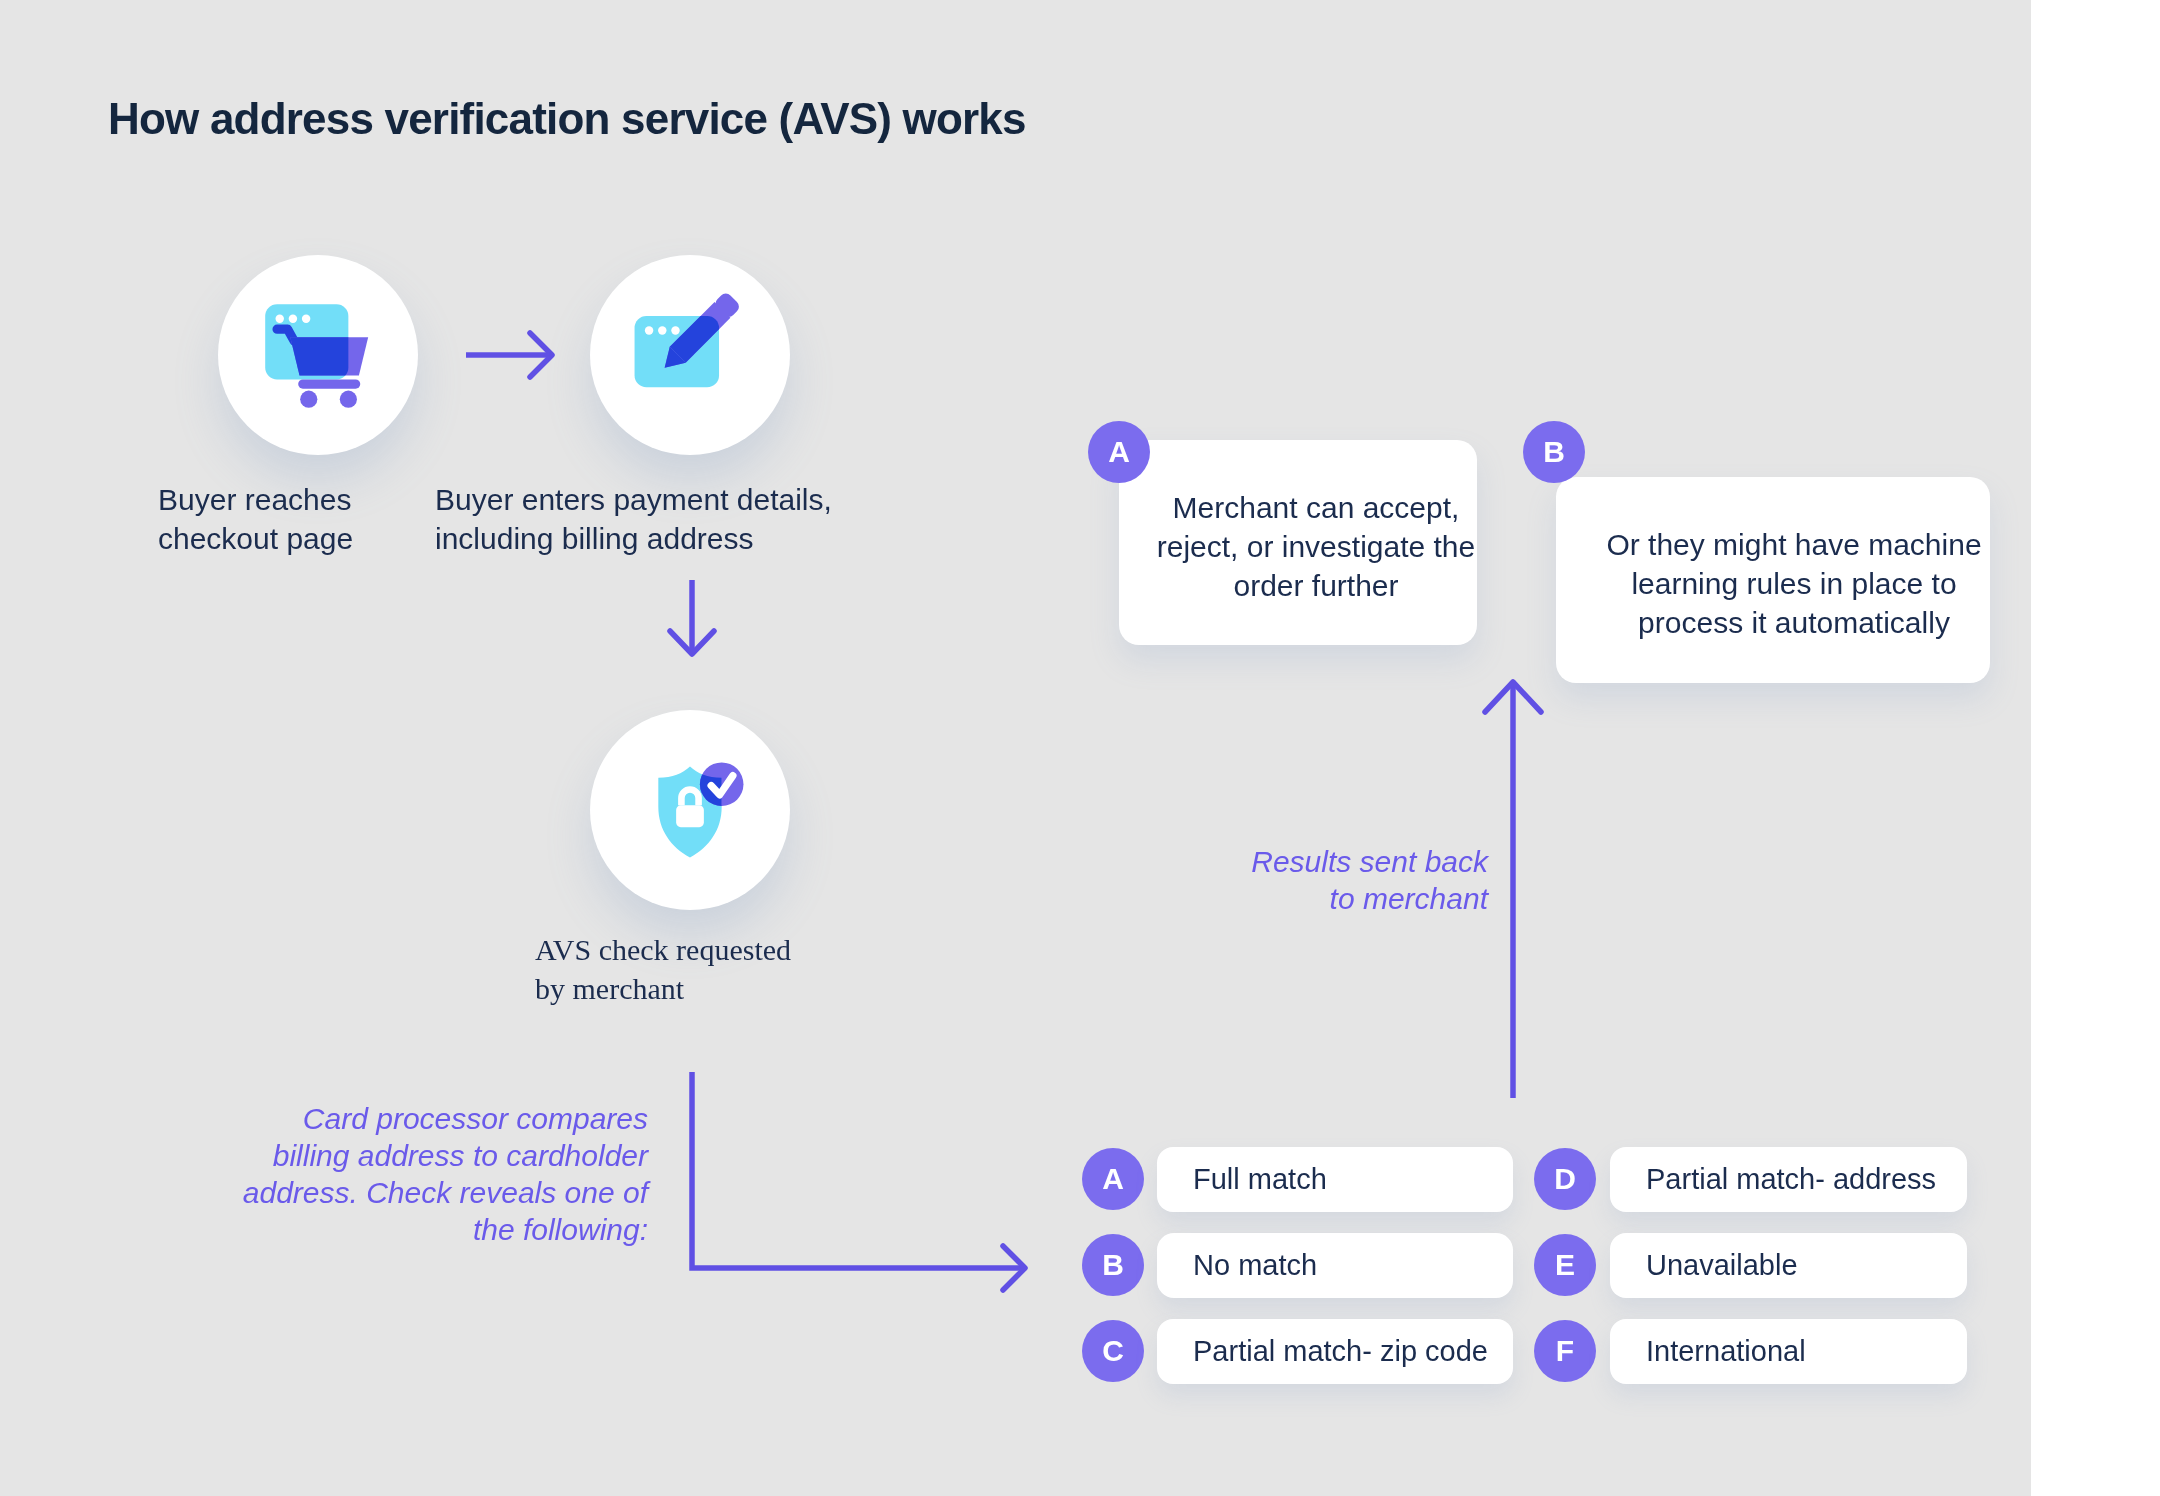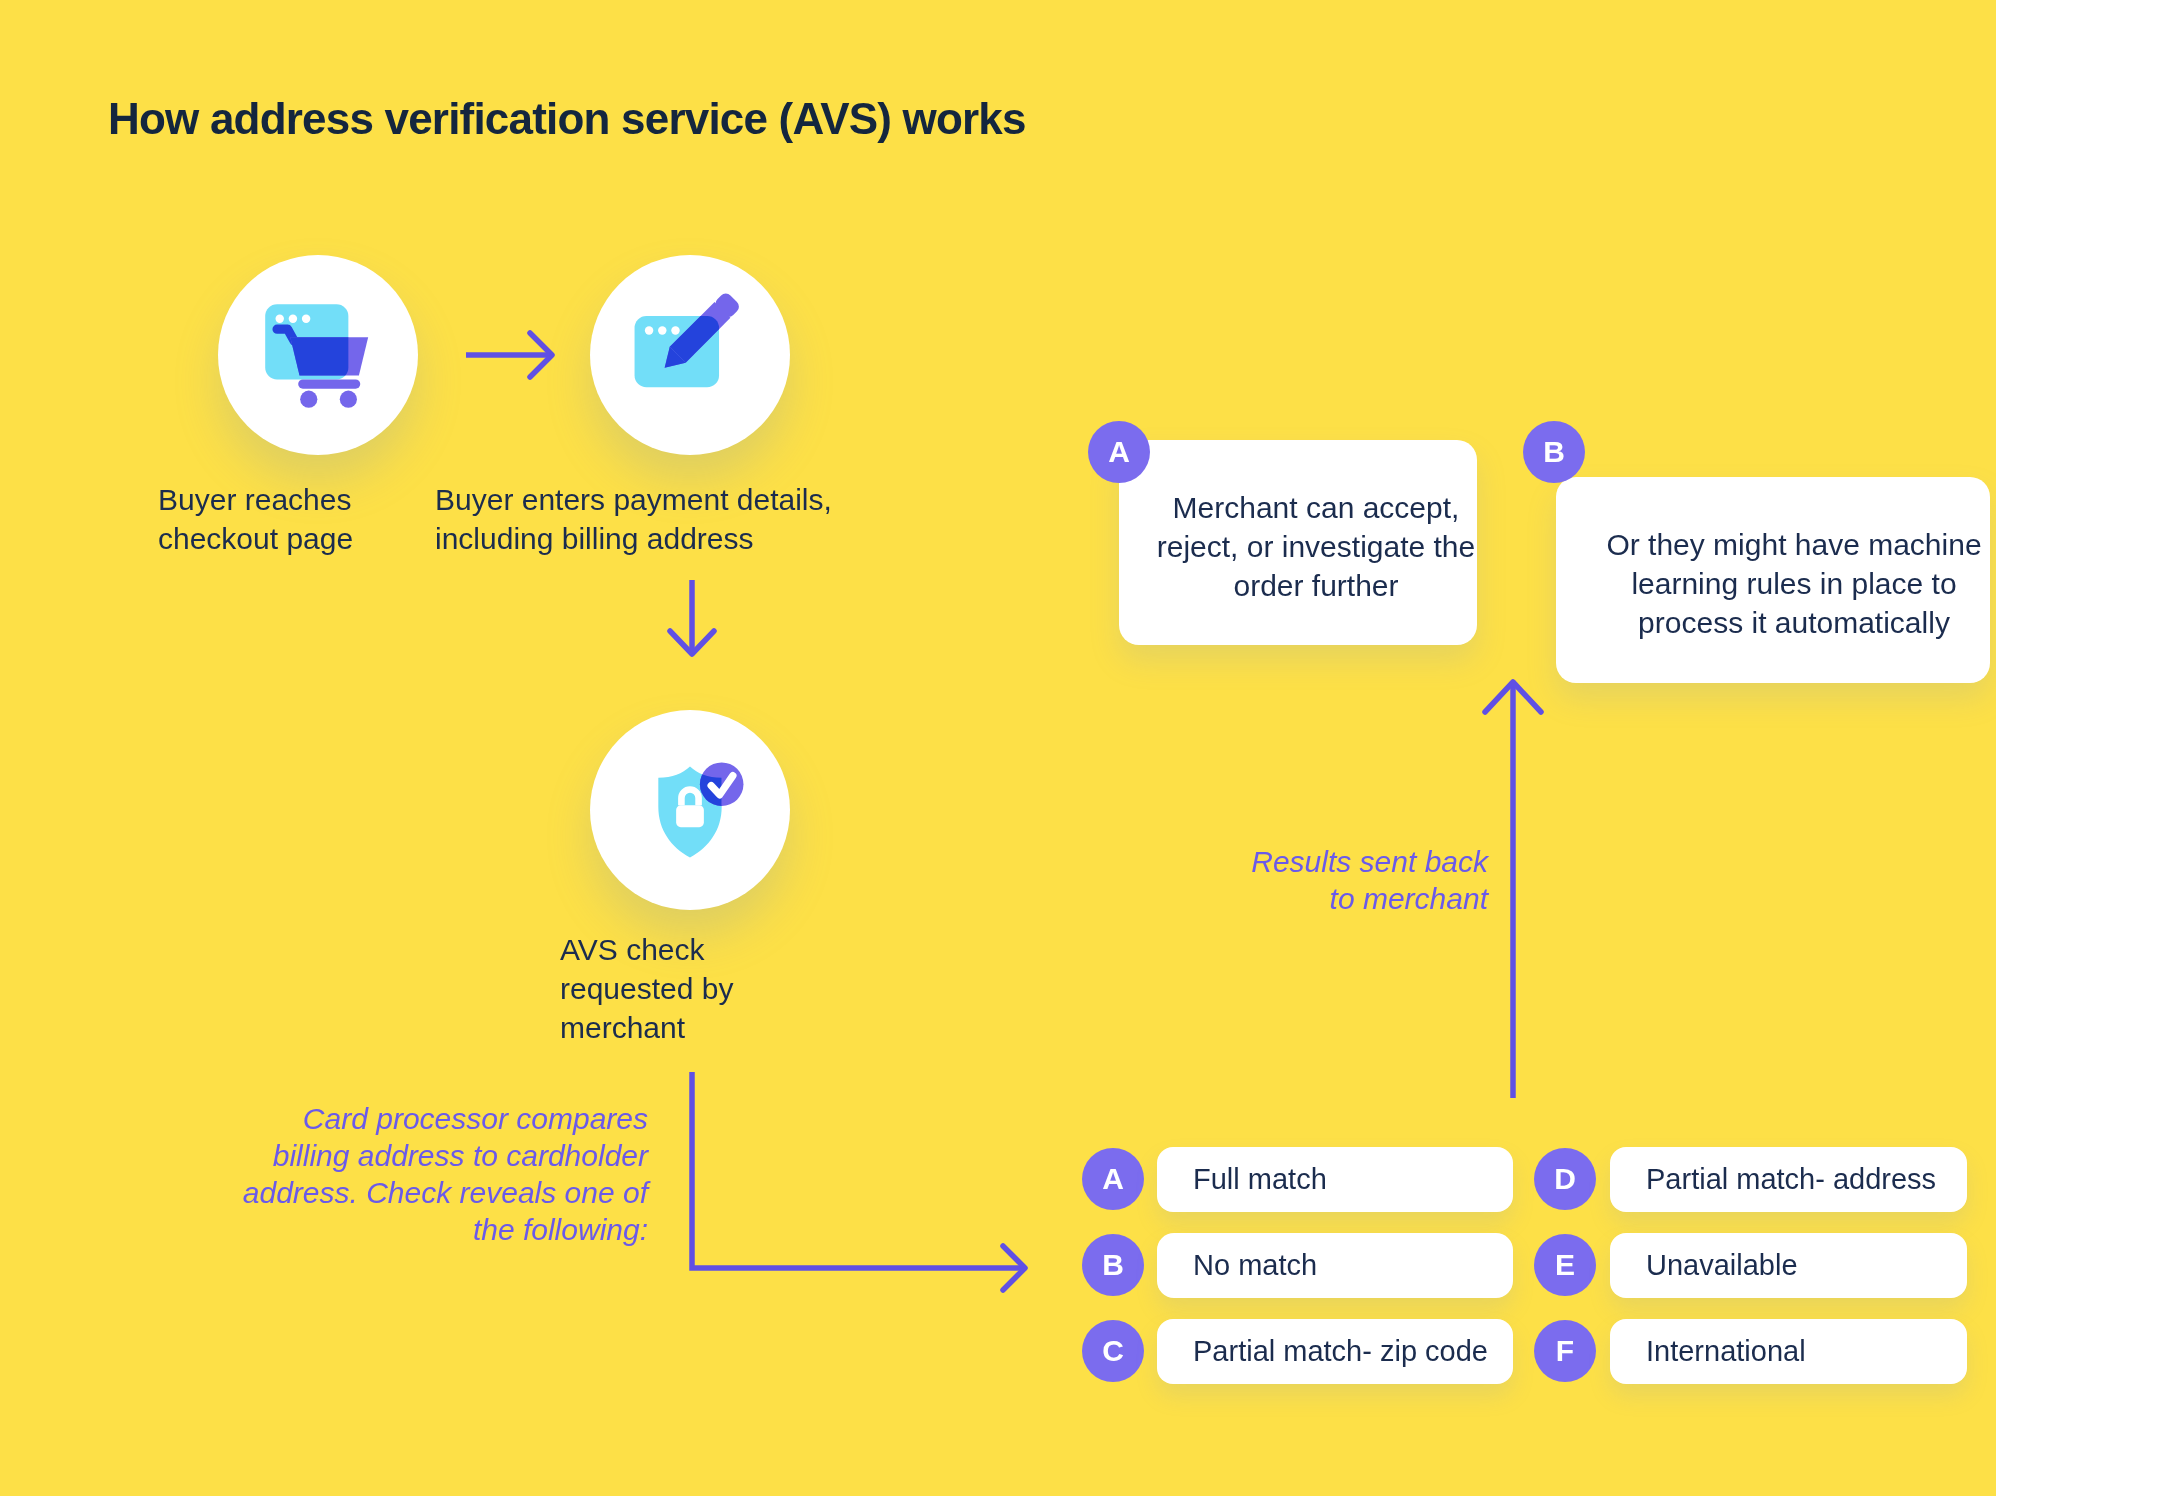--- a/index.html
+++ b/index.html
@@ -1,20 +1,21 @@
 <!DOCTYPE html>
 <html><head>
 <meta charset="utf-8">
 <style>
   html,body{margin:0;padding:0;}
   .canvas{
     position:relative;width:1996px;height:1496px;
-    background:#fde047;overflow:hidden;
+    background:#e5e5e5;overflow:hidden;
     font-family:"Liberation Sans", sans-serif;
     color:#1B2C4E;
+    padding-left:35px;
   }
   .title{
     position:absolute;left:108px;top:94px;
     font-size:44px;font-weight:700;color:#14263E;letter-spacing:-0.8px;
   }
   .step-circle{
     position:absolute;width:200px;height:200px;border-radius:50%;
     background:#FFFFFF;box-shadow:0 26px 45px rgba(116,144,190,0.22);
     display:flex;align-items:center;justify-content:center;
   }
@@ -127,21 +128,21 @@
         <circle cx="74" cy="32" r="16.5" fill="#7466EB"></circle>
         <g clip-path="url(#shieldclip)">
             <circle cx="74" cy="32" r="16.5" fill="#2443DC"></circle>
           </g>
         <polyline points="66,33 72.5,40 82.5,25.5" fill="none" stroke="#FFFFFF" stroke-width="5.5" stroke-linecap="round" stroke-linejoin="round"></polyline>
         <path d="M43.5,48 v-5.5 a6.5,6.5 0 0 1 13,0 v5.5" fill="none" stroke="#FFFFFF" stroke-width="5"></path>
         <rect x="39.5" y="48" width="21" height="16.5" rx="3.5" fill="#FFFFFF"></rect>
       </svg>
     </span>
   </div>
-  <div class="step-label" style="left:560px;top:930px;width:280px;">AVS check requested by merchant</div>
+  <div class="step-label" style="left:535px;top:930px;width:280px;font-family:Liberation Serif, serif;">AVS check requested by merchant</div>
 
   <div class="purple-note" style="left:228px;top:1100px;width:420px;font-style:italic;">Card processor compares billing address to cardholder address. Check reveals one of the following:</div>
 
   <svg class="connector" style="left:685px;top:1062px;" width="360" height="240">
     <path d="M7,10 V206 H340" fill="none" stroke="#6050E4" stroke-width="5.5"></path>
     <polyline points="318,184 340,206 318,228" fill="none" stroke="#6050E4" stroke-width="5.5" stroke-linecap="round" stroke-linejoin="round"></polyline>
   </svg>
 
   <svg class="connector" style="left:1480px;top:668px;" width="70" height="440">
     <line x1="33" y1="430" x2="33" y2="16" stroke="#6050E4" stroke-width="5.5"></line>

